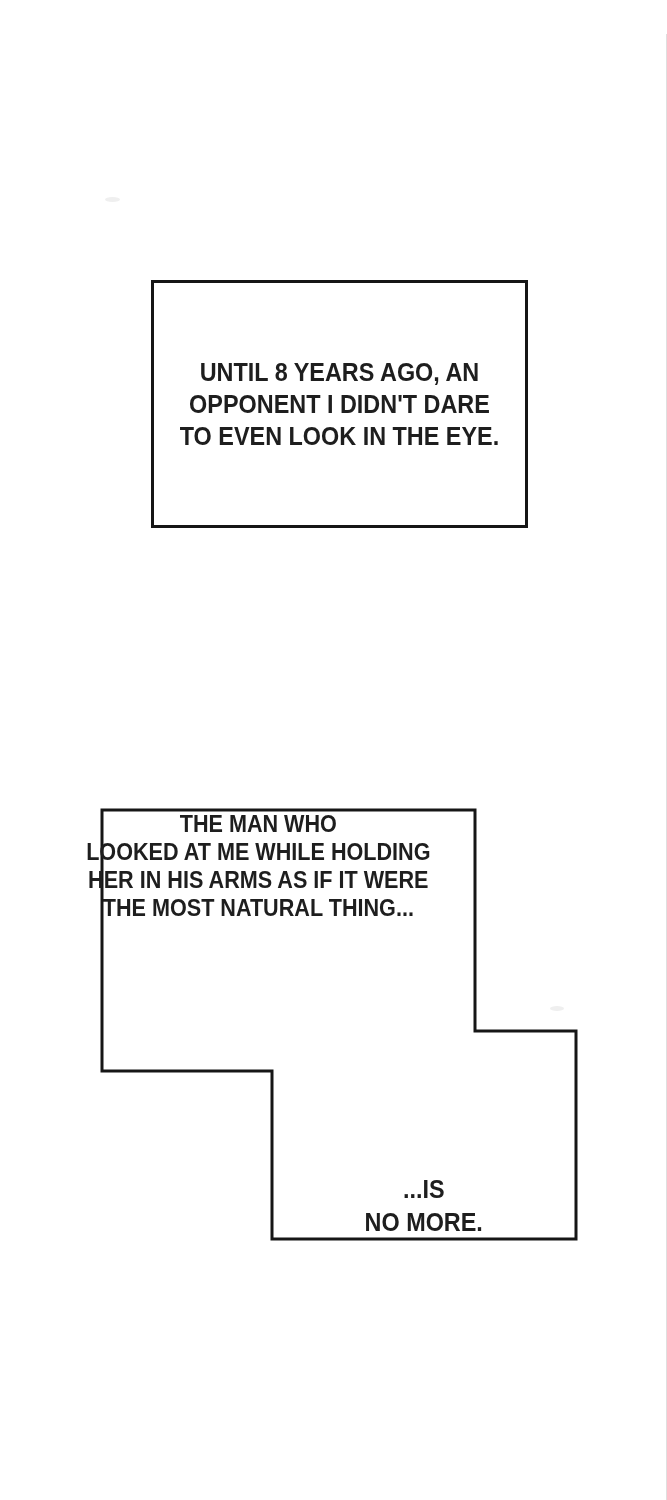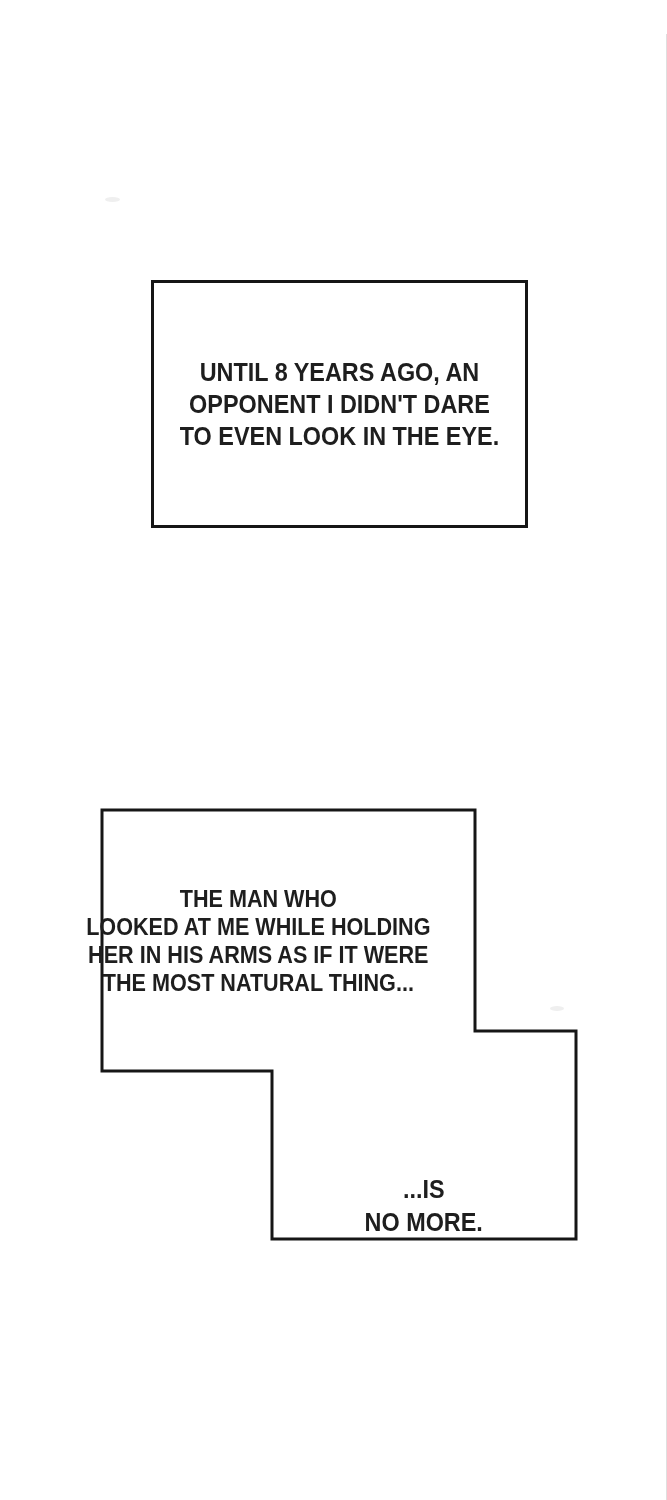--- a/index.html
+++ b/index.html
@@ -56,21 +56,20 @@
     left: 100px; top: 774px;
     width: 478px; height: 434px;
     display: block;
   }
   
   .panel-bottom-upper {
     position: absolute;
     left: 102px; top: 776px;
     width: 312px; height: 261px;
     display: flex;
-    align-items: center;
     justify-content: center;
   }
   .panel-bottom-lower {
     position: absolute;
     left: 272px; top: 997px;
     width: 304px; height: 208px;
     display: flex;
     align-items: flex-end;
     justify-content: center;
   }

